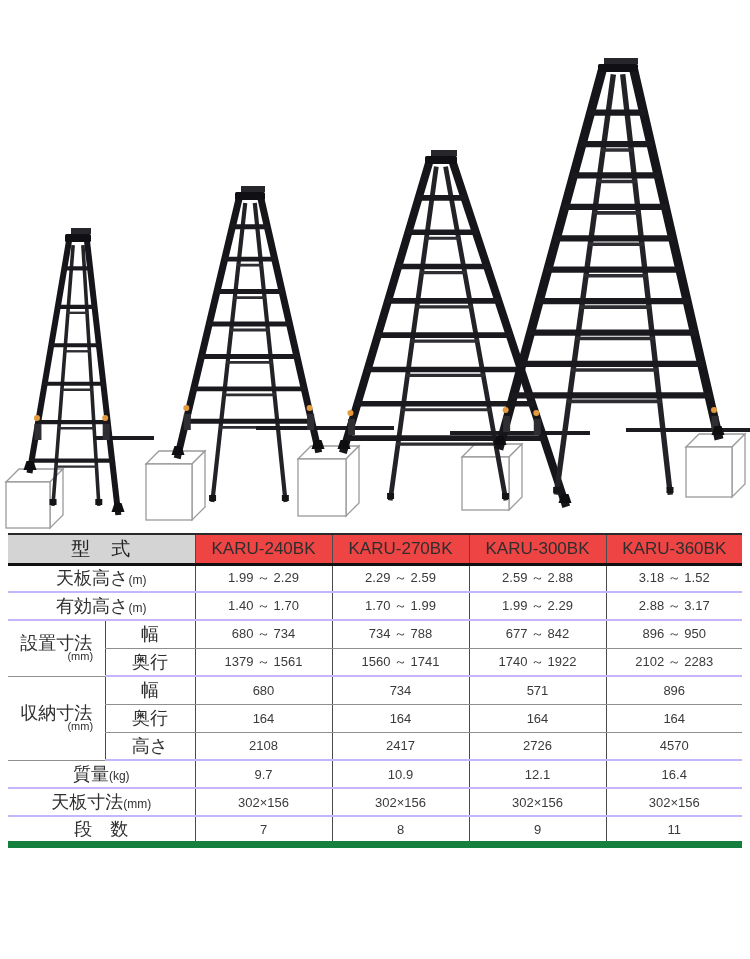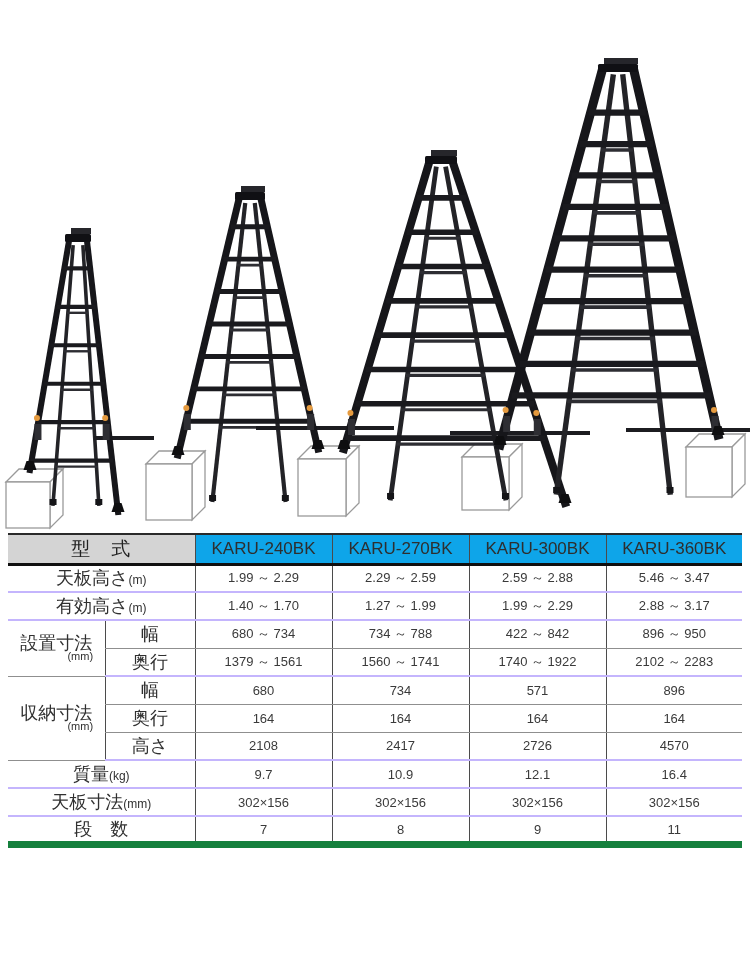--- a/index.html
+++ b/index.html
@@ -11,21 +11,21 @@
   td{padding:0;text-align:center;vertical-align:middle;color:#303030;
      border-left:1.5px solid #4b4b4b;overflow:hidden;white-space:nowrap;}
   td.first{border-left:none;}
   tr{height:28px;}
   tr.hdr{height:30px;}
   tr.hdr td{border-top:2px solid #2a2a2a;border-bottom:3px solid #101010;}
   tr.bmaj td{border-bottom:2px solid #c4b5fd;}
   tr.bmin td{border-bottom:1px solid #8f8f8f;}
   tr.bend td{border-bottom:7px solid #15803d;}
   td.mtitle{background:#d4d4d4;font-size:19px;letter-spacing:1px;color:#222;}
-  td.mh{background:#0ea5e9;font-size:17px;color:#2e2e2e;}
+  td.mh{background:#ef4444;font-size:17px;color:#2e2e2e;}
   td.lbl{font-size:18px;}
   td.sub{font-size:18px;}
   td.val{font-size:13px;color:#3a3a3a;}
   .unit{font-size:12px;}
   .gmain{display:block;line-height:1.05;font-family:Liberation Serif, serif;}
   .unit2{display:block;font-size:11px;line-height:1;margin-top:-2px;transform:translateX(24px);}
   td.gend{border-bottom:2px solid #161616;}
 </style>
 </head>
 <body>
@@ -205,42 +205,42 @@
             <td class="mh">KARU-360BK</td>
           </tr>
 
         <tr class="bmaj">
           <td class="lbl first" colspan="2">
             <span>天板高さ</span><span class="unit">(m)</span>
           </td>
         <td class="val">1.99 ～ 2.29</td>
             <td class="val">2.29 ～ 2.59</td>
             <td class="val">2.59 ～ 2.88</td>
-            <td class="val">5.46 ～ 3.47</td>
+            <td class="val">3.18 ～ 1.52</td>
           </tr>
 
         <tr class="bmaj">
           <td class="lbl first" colspan="2">
             <span>有効高さ</span><span class="unit">(m)</span>
           </td>
         <td class="val">1.40 ～ 1.70</td>
-            <td class="val">1.27 ～ 1.99</td>
+            <td class="val">1.70 ～ 1.99</td>
             <td class="val">1.99 ～ 2.29</td>
             <td class="val">2.88 ～ 3.17</td>
           </tr>
 
         <tr class="bmin">
           <td class="lbl first gend" rowspan="2">
             <span class="gmain">設置寸法</span>
             <span class="unit2">(mm)</span>
           </td>
           <td class="sub">幅</td>
         <td class="val">680 ～ 734</td>
             <td class="val">734 ～ 788</td>
-            <td class="val">422 ～ 842</td>
+            <td class="val">677 ～ 842</td>
             <td class="val">896 ～ 950</td>
           </tr>
         <tr class="bmaj">
           <td class="sub">奥行</td>
         <td class="val">1379 ～ 1561</td>
             <td class="val">1560 ～ 1741</td>
             <td class="val">1740 ～ 1922</td>
             <td class="val">2102 ～ 2283</td>
           </tr>
 

